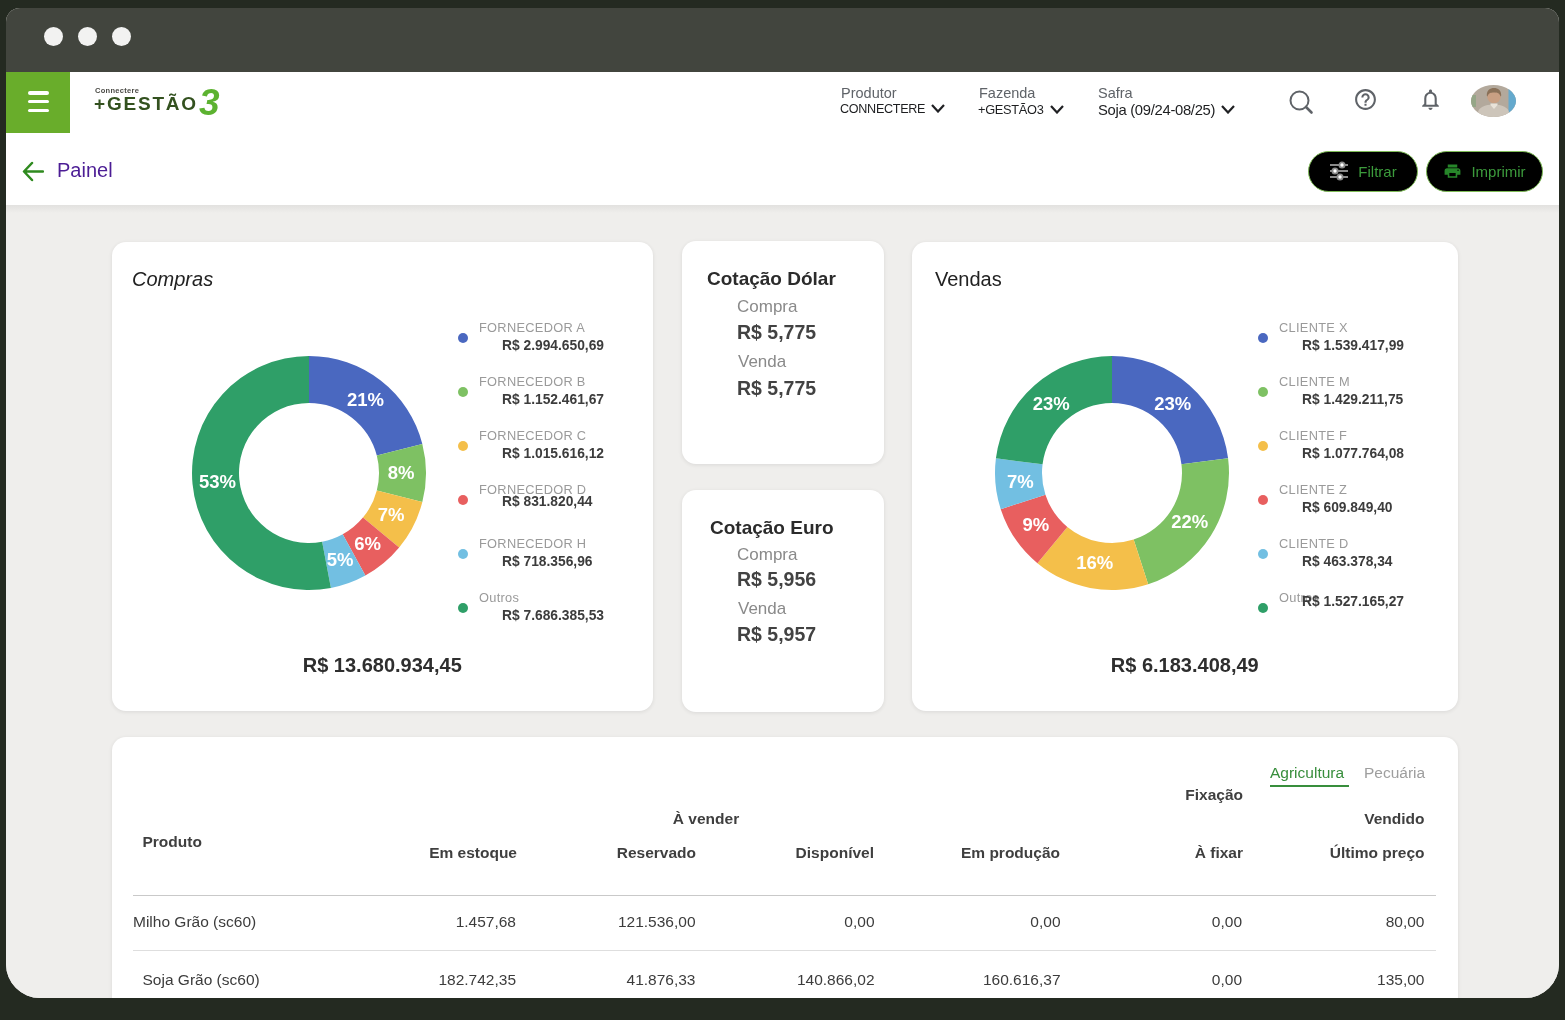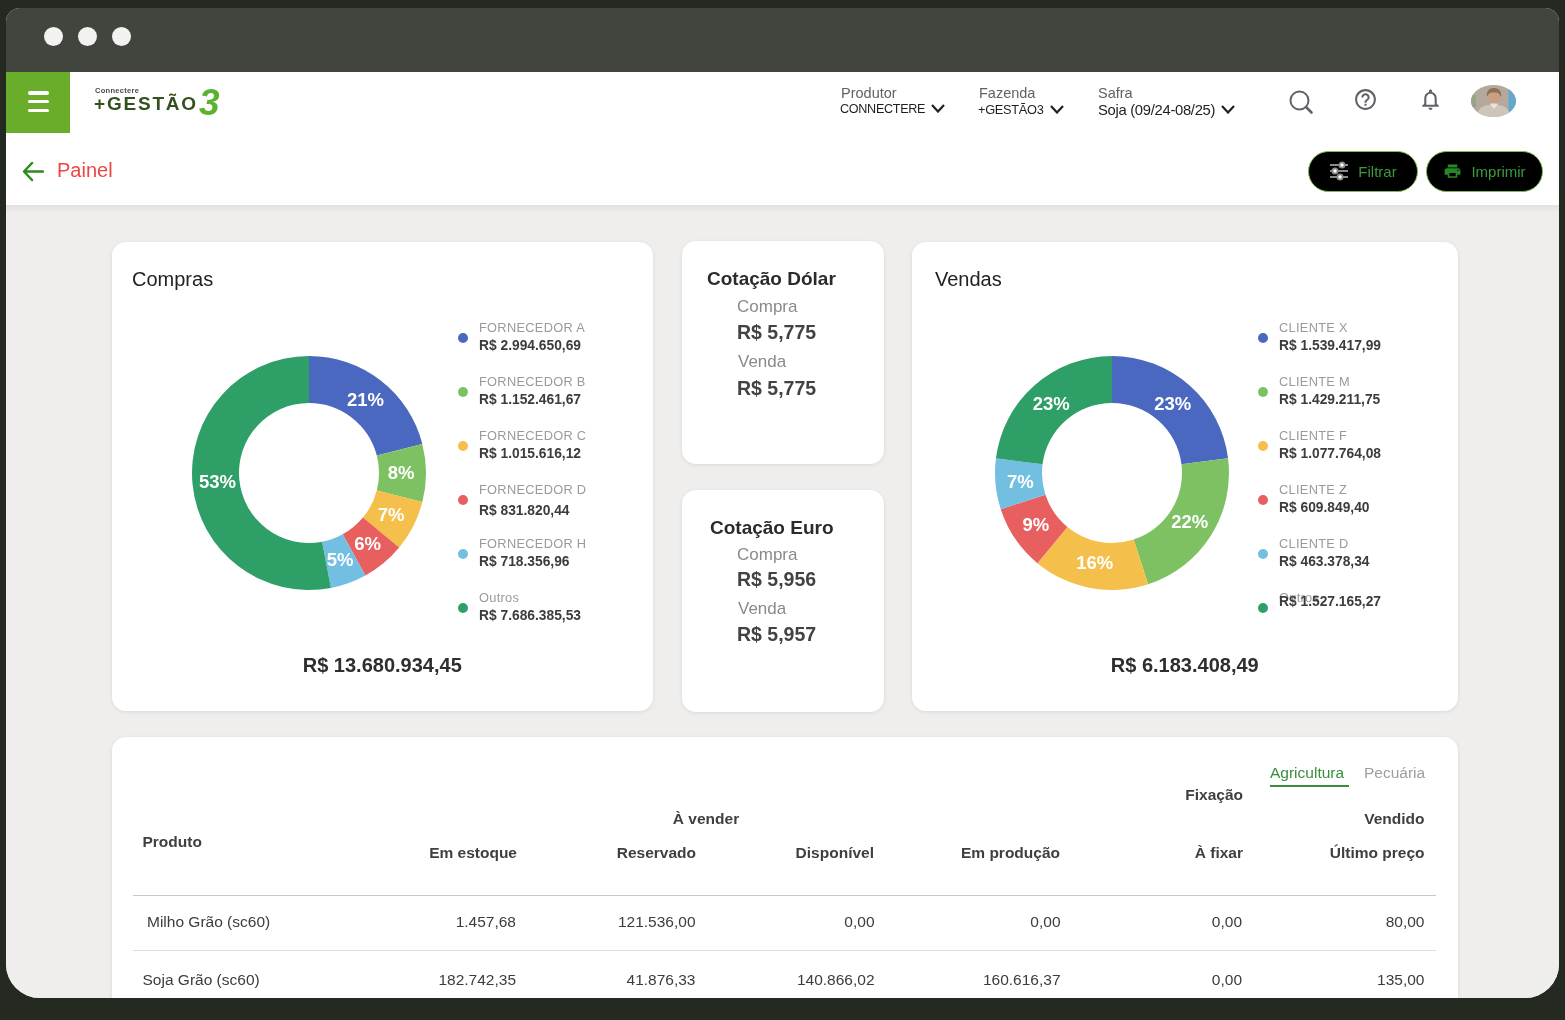--- a/index.html
+++ b/index.html
@@ -23,21 +23,21 @@
 #subheader { position:absolute; left:0; top:125px; width:100%; height:72px; background:#fff; }
 .btn { position:absolute; top:17.5px; height:41px; border:1.5px solid #7fbc57; border-radius:21px;
   display:flex; align-items:center; justify-content:center; background:#000000; color:#3c9b3c; font-size:15px; }
 
 #content { position:absolute; left:0; top:197px; width:100%; height:793px; background:#efeeec; }
 #content::before { content:""; position:absolute; left:0; top:0; width:100%; height:8px;
   background:linear-gradient(#e2e1df, #efeeec); }
 .card { position:absolute; background:#fff; border-radius:14px; box-shadow:0 1px 4px rgba(0,0,0,0.09); }
 .cardtitle { position:absolute; font-size:20px; color:#222; }
 .legend-label { position:absolute; font-size:12.8px; color:#9a9a9a; letter-spacing:0.3px; white-space:nowrap; }
-.legend-value { position:absolute; font-size:13.8px; font-weight:bold; color:#3c3c3c; white-space:nowrap; }
+.legend-value { position:absolute; font-size:13.8px; font-weight:bold; color:#3c3c3c; white-space:nowrap;margin-left:23px; }
 .legend-dot { position:absolute; width:10px; height:10px; border-radius:50%; }
 .total { position:absolute; font-size:20px; font-weight:bold; color:#2e2e2e; text-align:center; }
 .cotlabel { position:absolute; font-size:17px; color:#8a8a8a; }
 .cotvalue { position:absolute; font-size:19.5px; font-weight:bold; color:#424242; }
 .pct { font:bold 18.5px "Liberation Sans",sans-serif; fill:#fff; text-anchor:middle; }
 
 .th { position:absolute; font-size:15.5px; font-weight:bold; color:#3f3f3f; white-space:nowrap; }
 .td { position:absolute; font-size:15.5px; color:#3c3c3c; white-space:nowrap; }
 .rnum { transform:translateX(-100%); }
 .hr { position:absolute; height:1px; background:#cfcfcf; }
@@ -100,21 +100,21 @@
         <path d="M15.8 10 C15.8 5.5 19 3 23 3 C27 3 30.2 5.5 30.2 10 C30.2 11 29.8 12 29.4 11 C28.2 8.2 26.5 7.6 23 7.6 C19.5 7.6 17.8 8.2 16.6 11 C16.2 12 15.8 11 15.8 10 Z" fill="#8a7158"></path>
         <path d="M19.5 20 L23 24 L26.5 20 L26.5 18.5 L19.5 18.5 Z" fill="#e9e3d9"></path>
       </g>
     </svg>
 
   </div>
   <div id="subheader">
     <svg class="abs" style="left:15.5px; top:27.5px;" width="22" height="21" viewBox="0 0 22 21">
         <path d="M10 2 L2 10.5 L10 19 M2.5 10.5 L21 10.5" fill="none" stroke="#2f8a1f" stroke-width="2.5" stroke-linejoin="round" stroke-linecap="round"></path>
       </svg>
-    <div class="abs" style="left:51px; top:25.5px; font-size:20px; color:#ef4444;">Painel</div>
+    <div class="abs" style="left:51px; top:25.5px; font-size:20px; color:#4c1d95;">Painel</div>
     <div class="btn" style="left:1302px; width:110px;">
       <svg width="20" height="20" viewBox="0 0 20 20" style="margin-right:9px;">
         <g stroke="#8a8a8a" stroke-width="1.8" fill="#fff">
           <line x1="1" y1="4" x2="19" y2="4"></line>
             <circle cx="13" cy="4" r="2.6"></circle>
           <line x1="1" y1="10" x2="19" y2="10"></line>
             <circle cx="6" cy="10" r="2.6"></circle>
           <line x1="1" y1="16" x2="19" y2="16"></line>
             <circle cx="11" cy="16" r="2.6"></circle>
         </g>
@@ -124,21 +124,21 @@
     <div class="btn" style="left:1420px; width:117px;">
       <svg width="19" height="19" viewBox="0 0 24 24" style="margin-right:9px;" fill="#27862a">
         <path d="M19 8H5c-1.7 0-3 1.3-3 3v5h4v4h12v-4h4v-5c0-1.7-1.3-3-3-3zm-3 10H8v-4h8v4zm3-6.5c-.55 0-1-.45-1-1s.45-1 1-1 1 .45 1 1-.45 1-1 1zM18 3H6v4h12V3z"></path>
       </svg>
       <span>Imprimir</span>
     </div>
   </div>
   <div id="content">
 
     <div class="card" style="left:106px; top:37px; width:540.5px; height:468.5px;"></div>
-    <div class="cardtitle" style="left:126px; top:63px;">Compras</div>
+    <div class="cardtitle" style="left:126px; top:63px;font-style:italic;">Compras</div>
     <svg class="abs" style="left:183px; top:147.5px;" width="240" height="240" viewBox="0 0 240 240">
       <path d="M120.00 3.00 A117 117 0 0 1 233.32 90.90 L187.80 102.59 A70 70 0 0 0 120.00 50.00 Z" fill="#4a68c0"></path>
       <path d="M233.32 90.90 A117 117 0 0 1 233.32 149.10 L187.80 137.41 A70 70 0 0 0 187.80 102.59 Z" fill="#7ec163"></path>
       <path d="M233.32 149.10 A117 117 0 0 1 210.15 194.58 L173.94 164.62 A70 70 0 0 0 187.80 137.41 Z" fill="#f4bf4a"></path>
       <path d="M210.15 194.58 A117 117 0 0 1 176.37 222.53 L153.72 181.34 A70 70 0 0 0 173.94 164.62 Z" fill="#e85f5f"></path>
       <path d="M176.37 222.53 A117 117 0 0 1 141.92 234.93 L133.12 188.76 A70 70 0 0 0 153.72 181.34 Z" fill="#72bfe2"></path>
       <path d="M141.92 234.93 A117 117 0 1 1 120.00 3.00 L120.00 50.00 A70 70 0 1 0 133.12 188.76 Z" fill="#2f9f68"></path>
       <text class="pct" x="176.4" y="53.3">21%</text>
       <text class="pct" x="212.0" y="126.0">8%</text>
       <text class="pct" x="202.0" y="167.8">7%</text>
@@ -150,21 +150,21 @@
     <div class="legend-label" style="left:473px; top:115px;">FORNECEDOR A</div>
     <div class="legend-value" style="left:473px; top:132.5px;">R$ 2.994.650,69</div>
     <div class="legend-dot" style="left:452px; top:182px; background:#7ec163;"></div>
     <div class="legend-label" style="left:473px; top:169px;">FORNECEDOR B</div>
     <div class="legend-value" style="left:473px; top:186.5px;">R$ 1.152.461,67</div>
     <div class="legend-dot" style="left:452px; top:236px; background:#f4bf4a;"></div>
     <div class="legend-label" style="left:473px; top:223px;">FORNECEDOR C</div>
     <div class="legend-value" style="left:473px; top:240.5px;">R$ 1.015.616,12</div>
     <div class="legend-dot" style="left:452px; top:290px; background:#e85f5f;"></div>
     <div class="legend-label" style="left:473px; top:277px;">FORNECEDOR D</div>
-    <div class="legend-value" style="left:473px; top:298px;">R$ 831.820,44</div>
+    <div class="legend-value" style="left:473px; top:289px;">R$ 831.820,44</div>
     <div class="legend-dot" style="left:452px; top:344px; background:#72bfe2;"></div>
     <div class="legend-label" style="left:473px; top:331px;">FORNECEDOR H</div>
     <div class="legend-value" style="left:473px; top:348.5px;">R$ 718.356,96</div>
     <div class="legend-dot" style="left:452px; top:398px; background:#2f9f68;"></div>
     <div class="legend-label" style="left:473px; top:385px;">Outros</div>
     <div class="legend-value" style="left:473px; top:402.5px;">R$ 7.686.385,53</div>
     <div class="total" style="left:106px; top:448.5px; width:540.5px;">R$ 13.680.934,45</div>
 
     <div class="card" style="left:675.5px; top:36px; width:202.5px; height:223px;"></div>
     <div class="abs" style="left:701px; top:63px; font-size:19px; font-weight:bold; color:#2b2b2b;">Cotação Dólar</div>
@@ -224,21 +224,21 @@
     <div class="th rnum" style="left:1237px; top:581px;">Fixação</div>
     <div class="th rnum" style="left:1418.5px; top:605px;">Vendido</div>
     <div class="th" style="left:136.5px; top:627.5px;">Produto</div>
     <div class="th rnum" style="left:511px; top:638.5px;">Em estoque</div>
     <div class="th rnum" style="left:690px; top:638.5px;">Reservado</div>
     <div class="th rnum" style="left:868px; top:638.5px;">Disponível</div>
     <div class="th rnum" style="left:1054px; top:638.5px;">Em produção</div>
     <div class="th rnum" style="left:1237px; top:638.5px;">À fixar</div>
     <div class="th rnum" style="left:1418.5px; top:638.5px;">Último preço</div>
     <div class="hr" style="left:127px; top:689.5px; width:1303px; background:#c9c9c9;"></div>
-    <div class="td" style="left:141px; top:708px;">Milho Grão (sc60)</div>
+    <div class="td" style="left:127px; top:708px;">Milho Grão (sc60)</div>
     <div class="td rnum" style="left:510px; top:708px;">1.457,68</div>
     <div class="td rnum" style="left:689.5px; top:708px;">121.536,00</div>
     <div class="td rnum" style="left:868.5px; top:708px;">0,00</div>
     <div class="td rnum" style="left:1054.5px; top:708px;">0,00</div>
     <div class="td rnum" style="left:1236px; top:708px;">0,00</div>
     <div class="td rnum" style="left:1418.5px; top:708px;">80,00</div>
     <div class="hr" style="left:127px; top:745px; width:1303px; background:#dedede;"></div>
     <div class="td" style="left:136.5px; top:766px;">Soja Grão (sc60)</div>
     <div class="td rnum" style="left:510px; top:766px;">182.742,35</div>
     <div class="td rnum" style="left:689.5px; top:766px;">41.876,33</div>

